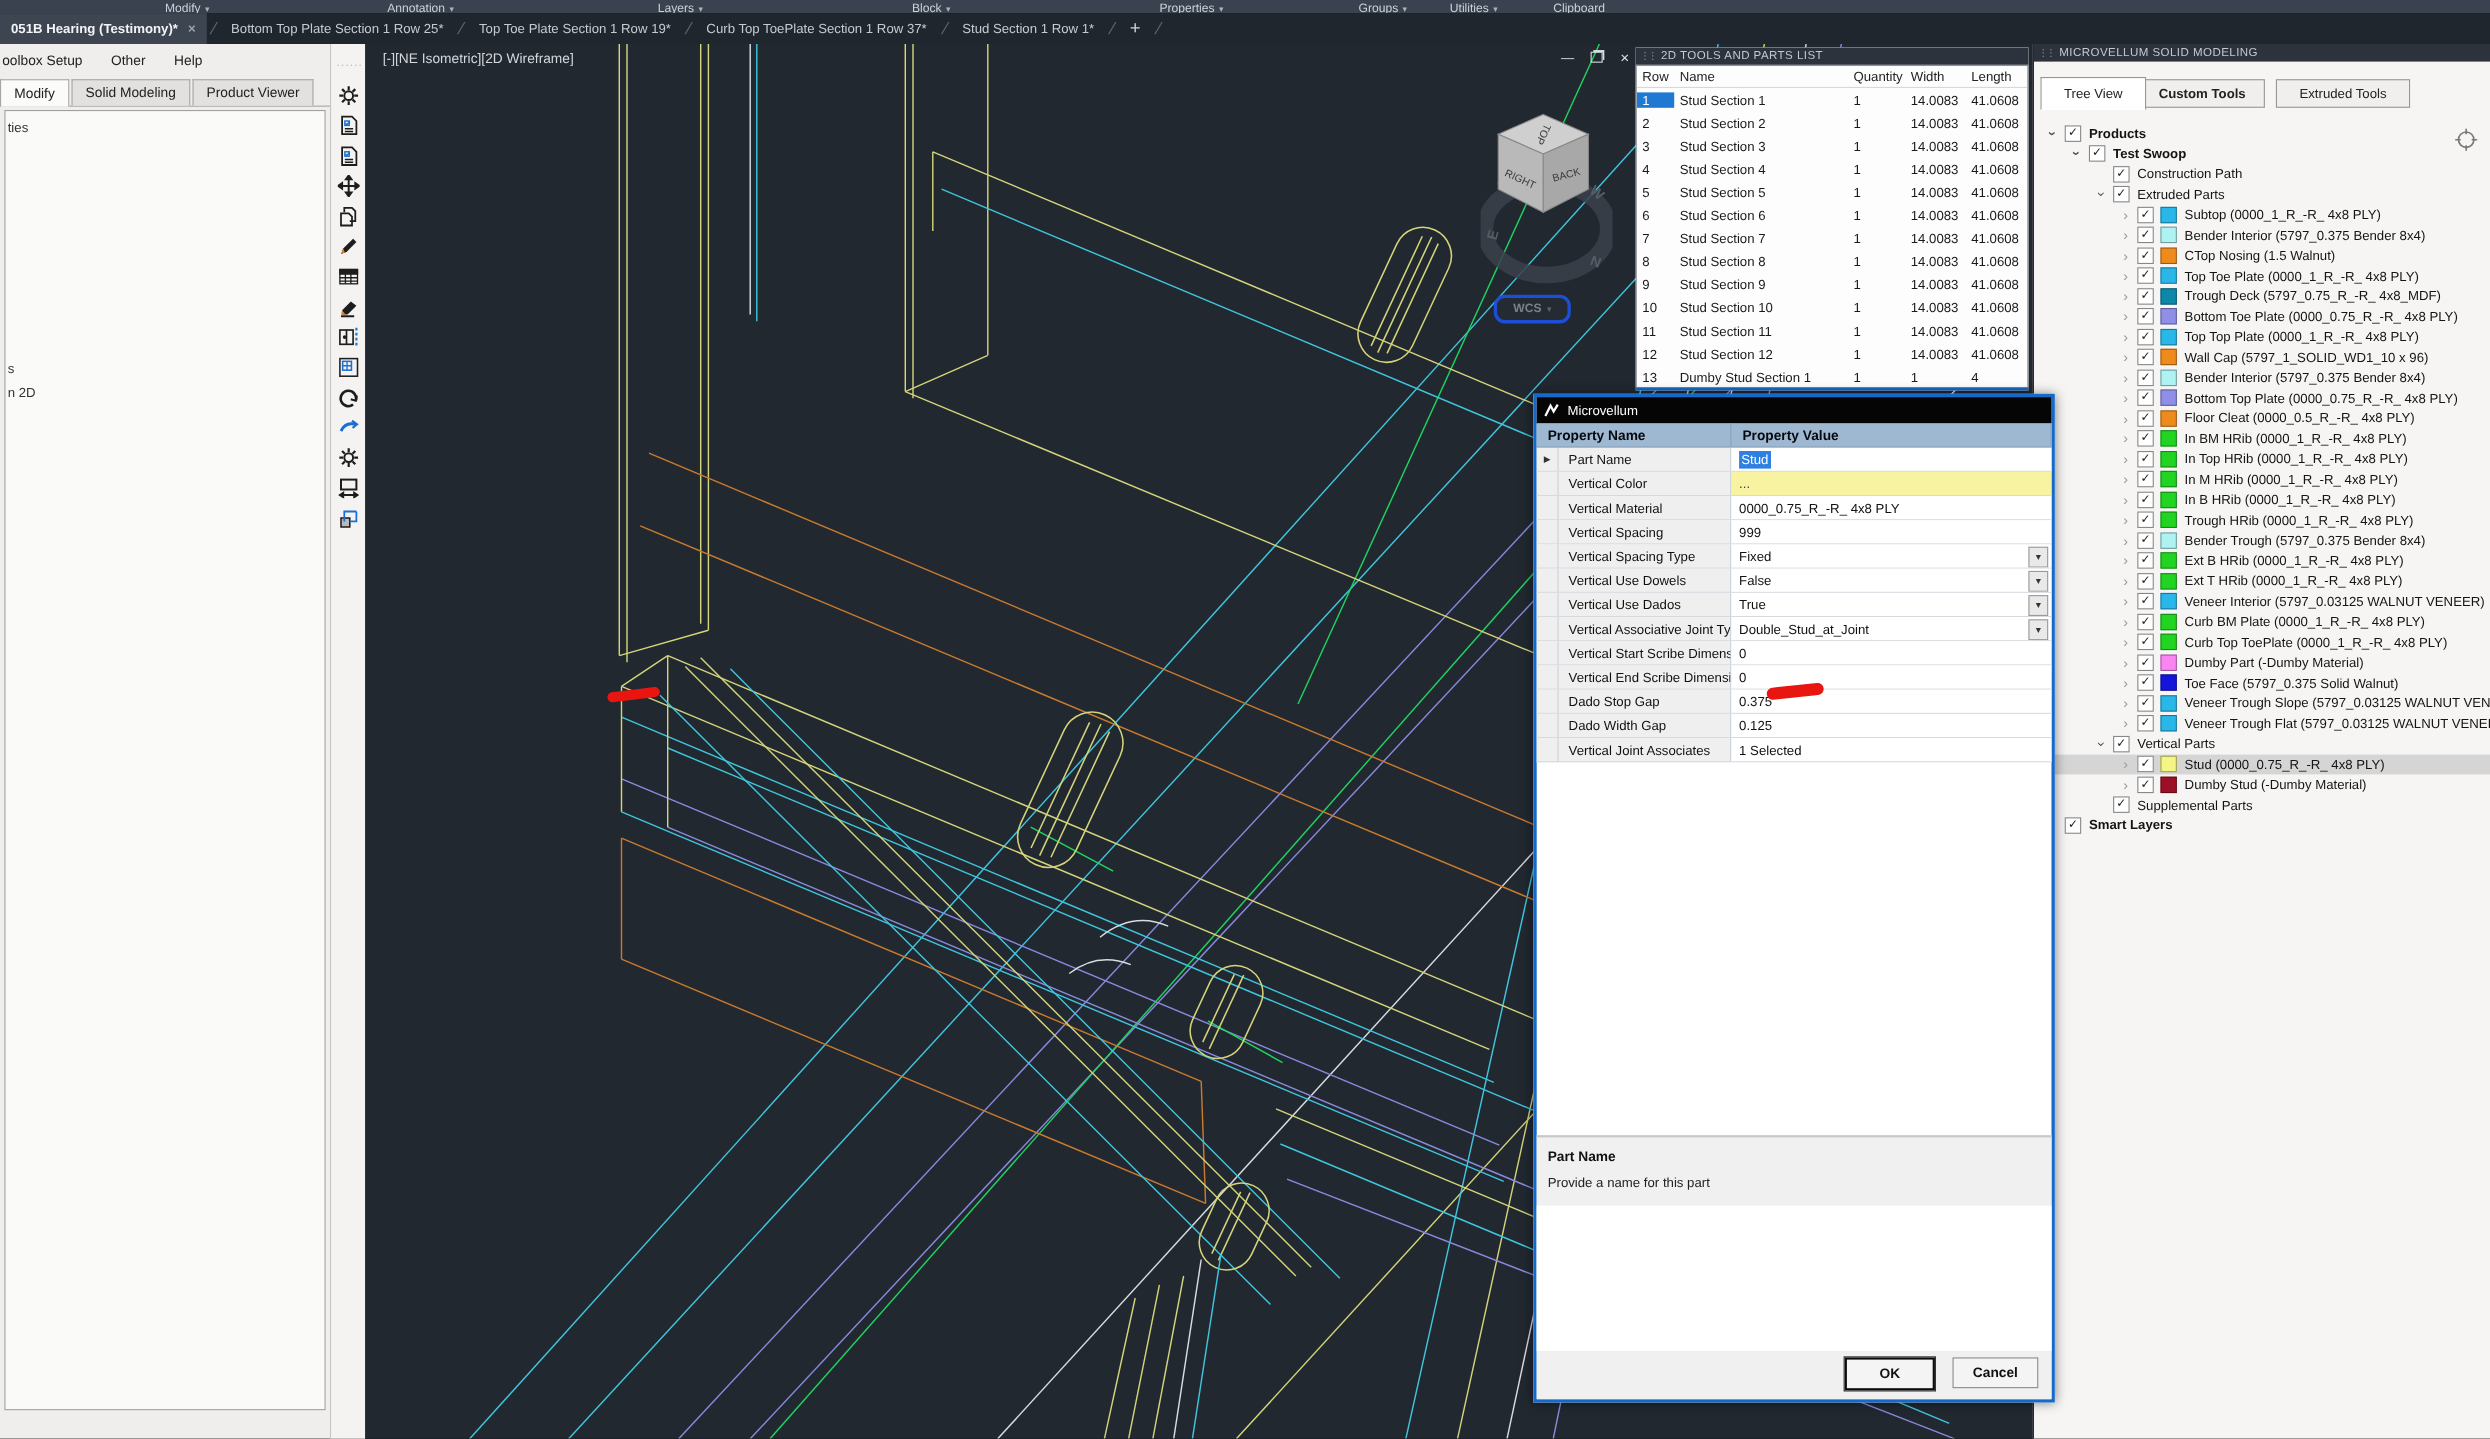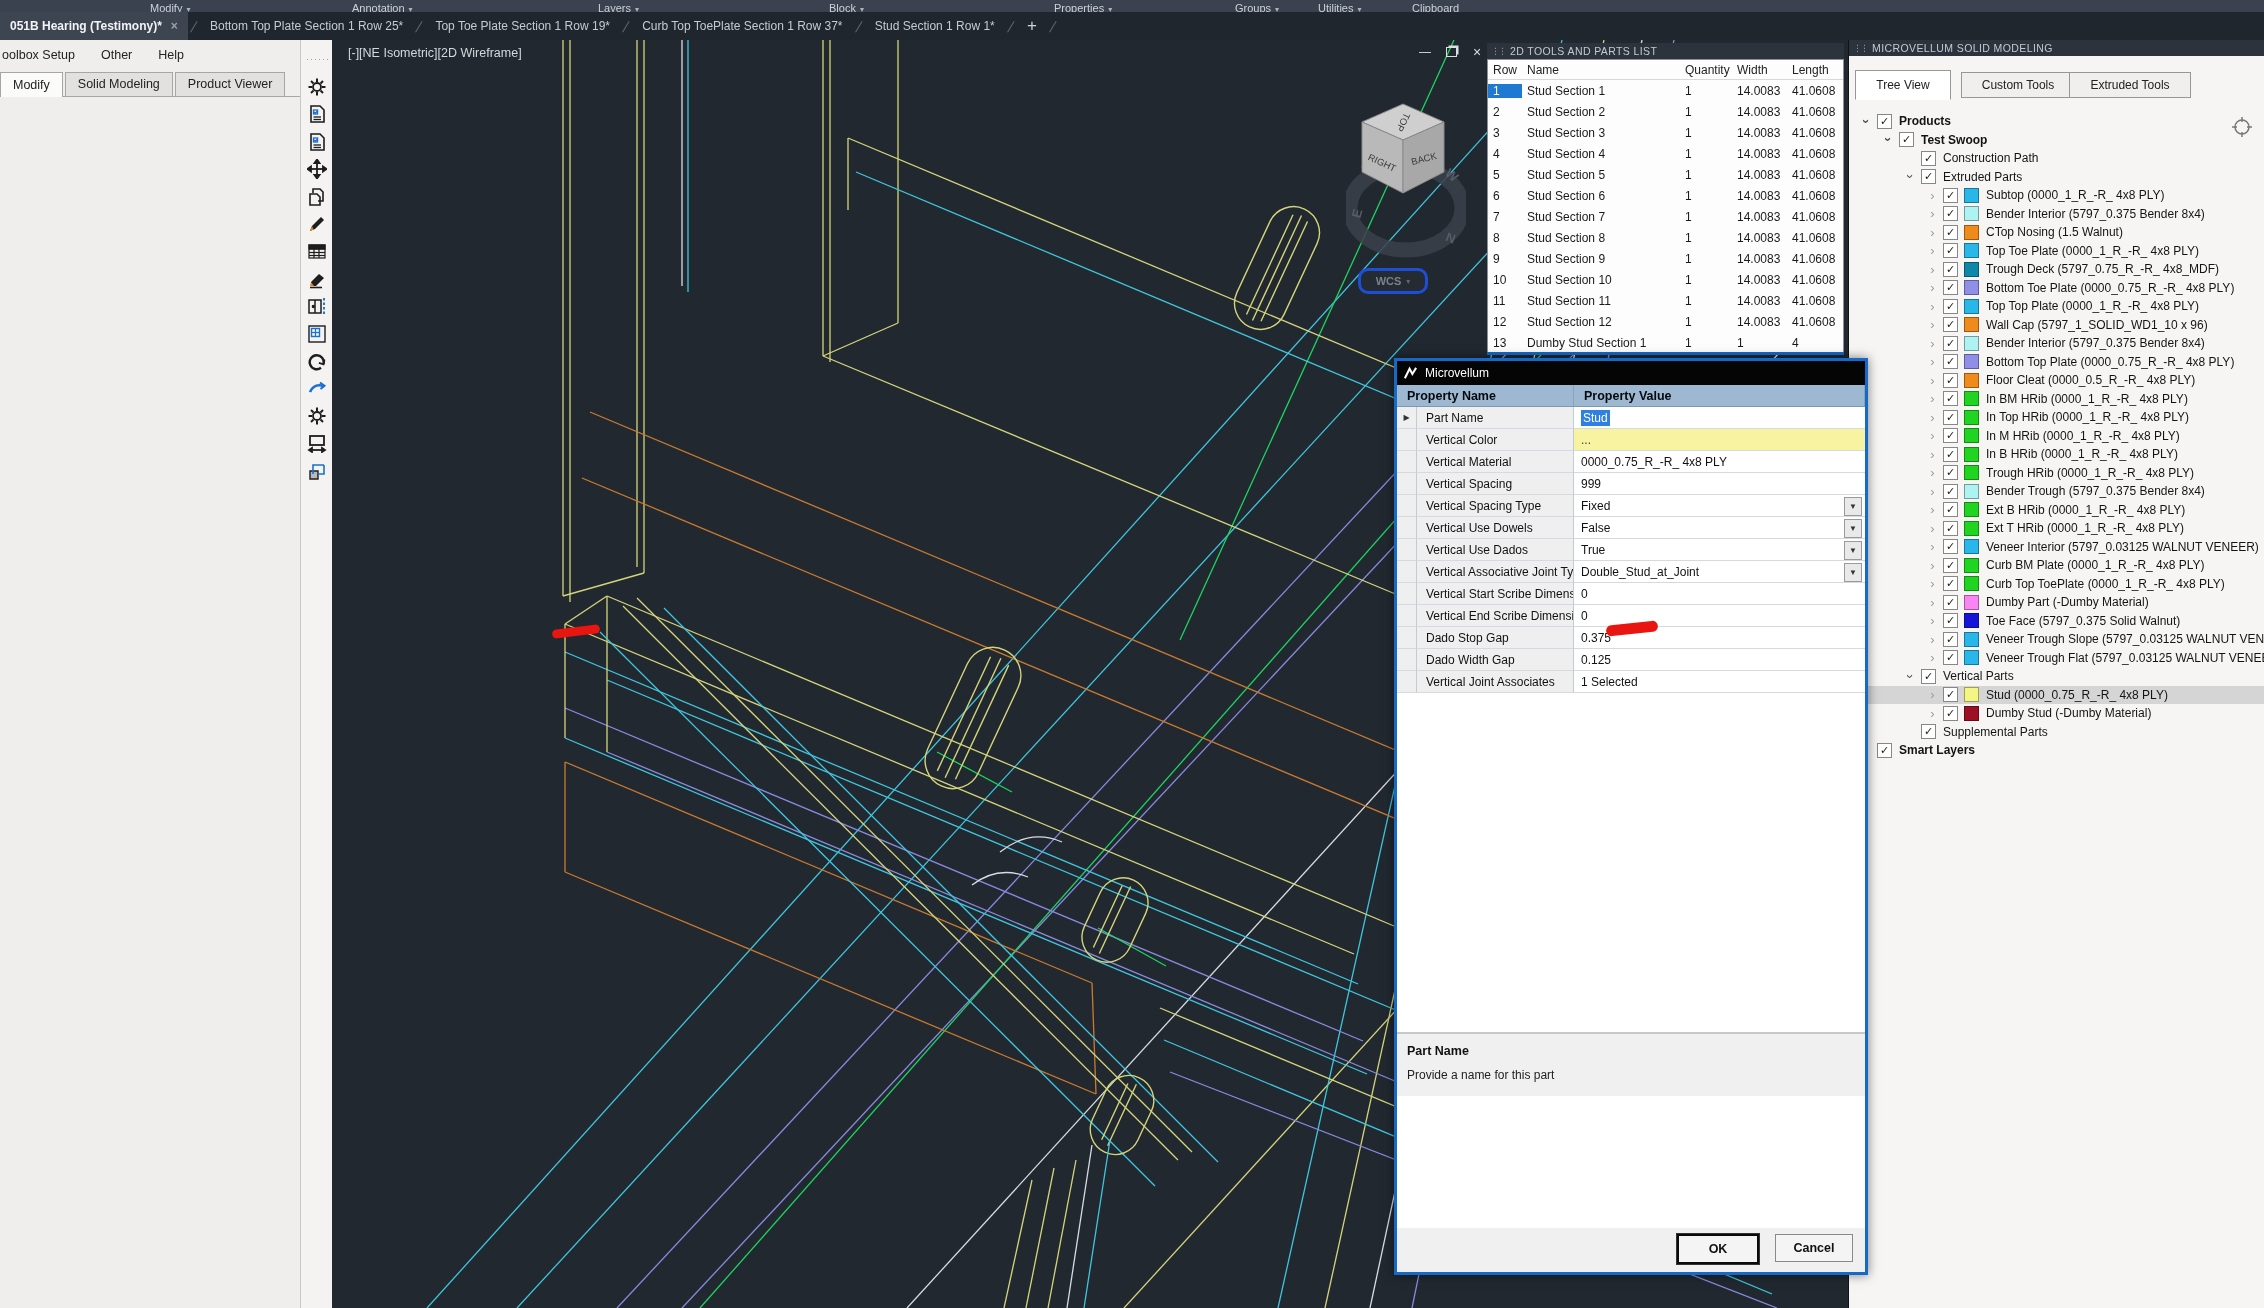--- a/index.html
+++ b/index.html
@@ -231,20 +231,25 @@
     <div id="lp-menu">
         <span>oolbox Setup</span>
         <span>Other</span>
         <span>Help</span>
       </div>
     <div id="lp-tabs">
         <span class="lp-tab active">Modify</span>
         <span class="lp-tab">Solid Modeling</span>
         <span class="lp-tab">Product Viewer</span>
       </div>
+    <div id="lp-content">
+        <span class="clipfrag" style="top: 8px;">ties</span>
+        <span class="clipfrag" style="top: 227px;">s</span>
+        <span class="clipfrag" style="top: 249px;">n 2D</span>
+      </div>
     <div id="iconstrip">
       <div id="strip-grip">······</div>
     <span class="tool" style="top: 35px;">
           <svg viewBox="0 0 20 20">
             <use href="#sym-gear"></use>
           </svg>
         </span>
         <span class="tool" style="top: 62.4px;">
           <svg viewBox="0 0 20 20">
             <use href="#sym-doc"></use>
@@ -566,21 +571,21 @@
       </div>
   </div>
 
   <div id="rightpanel">
     <div class="palette-title">
       <span class="grip">⋮⋮</span>
       <span>MICROVELLUM SOLID MODELING</span>
     </div>
     <div id="rp-tabs">
         <div class="rp-tab active" style="left: 6px; width: 94px;">Tree View</div>
-        <div class="rp-tab" style="left: 112px; width: 112px;">Custom Tools</div>
+        <div class="rp-tab" style="left: 96px; width: 112px; font-weight: bold;">Custom Tools</div>
         <div class="rp-tab" style="left: 220px; width: 120px;">Extruded Tools</div>
       </div>
     <svg id="tree-target" width="22" height="22" viewBox="0 0 22 22">
       <circle cx="11" cy="11" r="7" fill="none" stroke="#787878" stroke-width="1.5"></circle>
       <g stroke="#787878" stroke-width="1.5">
           <line x1="11" y1="1" x2="11" y2="6"></line>
           <line x1="11" y1="16" x2="11" y2="21"></line>
           <line x1="1" y1="11" x2="6" y2="11"></line>
           <line x1="16" y1="11" x2="21" y2="11"></line>
         </g>

